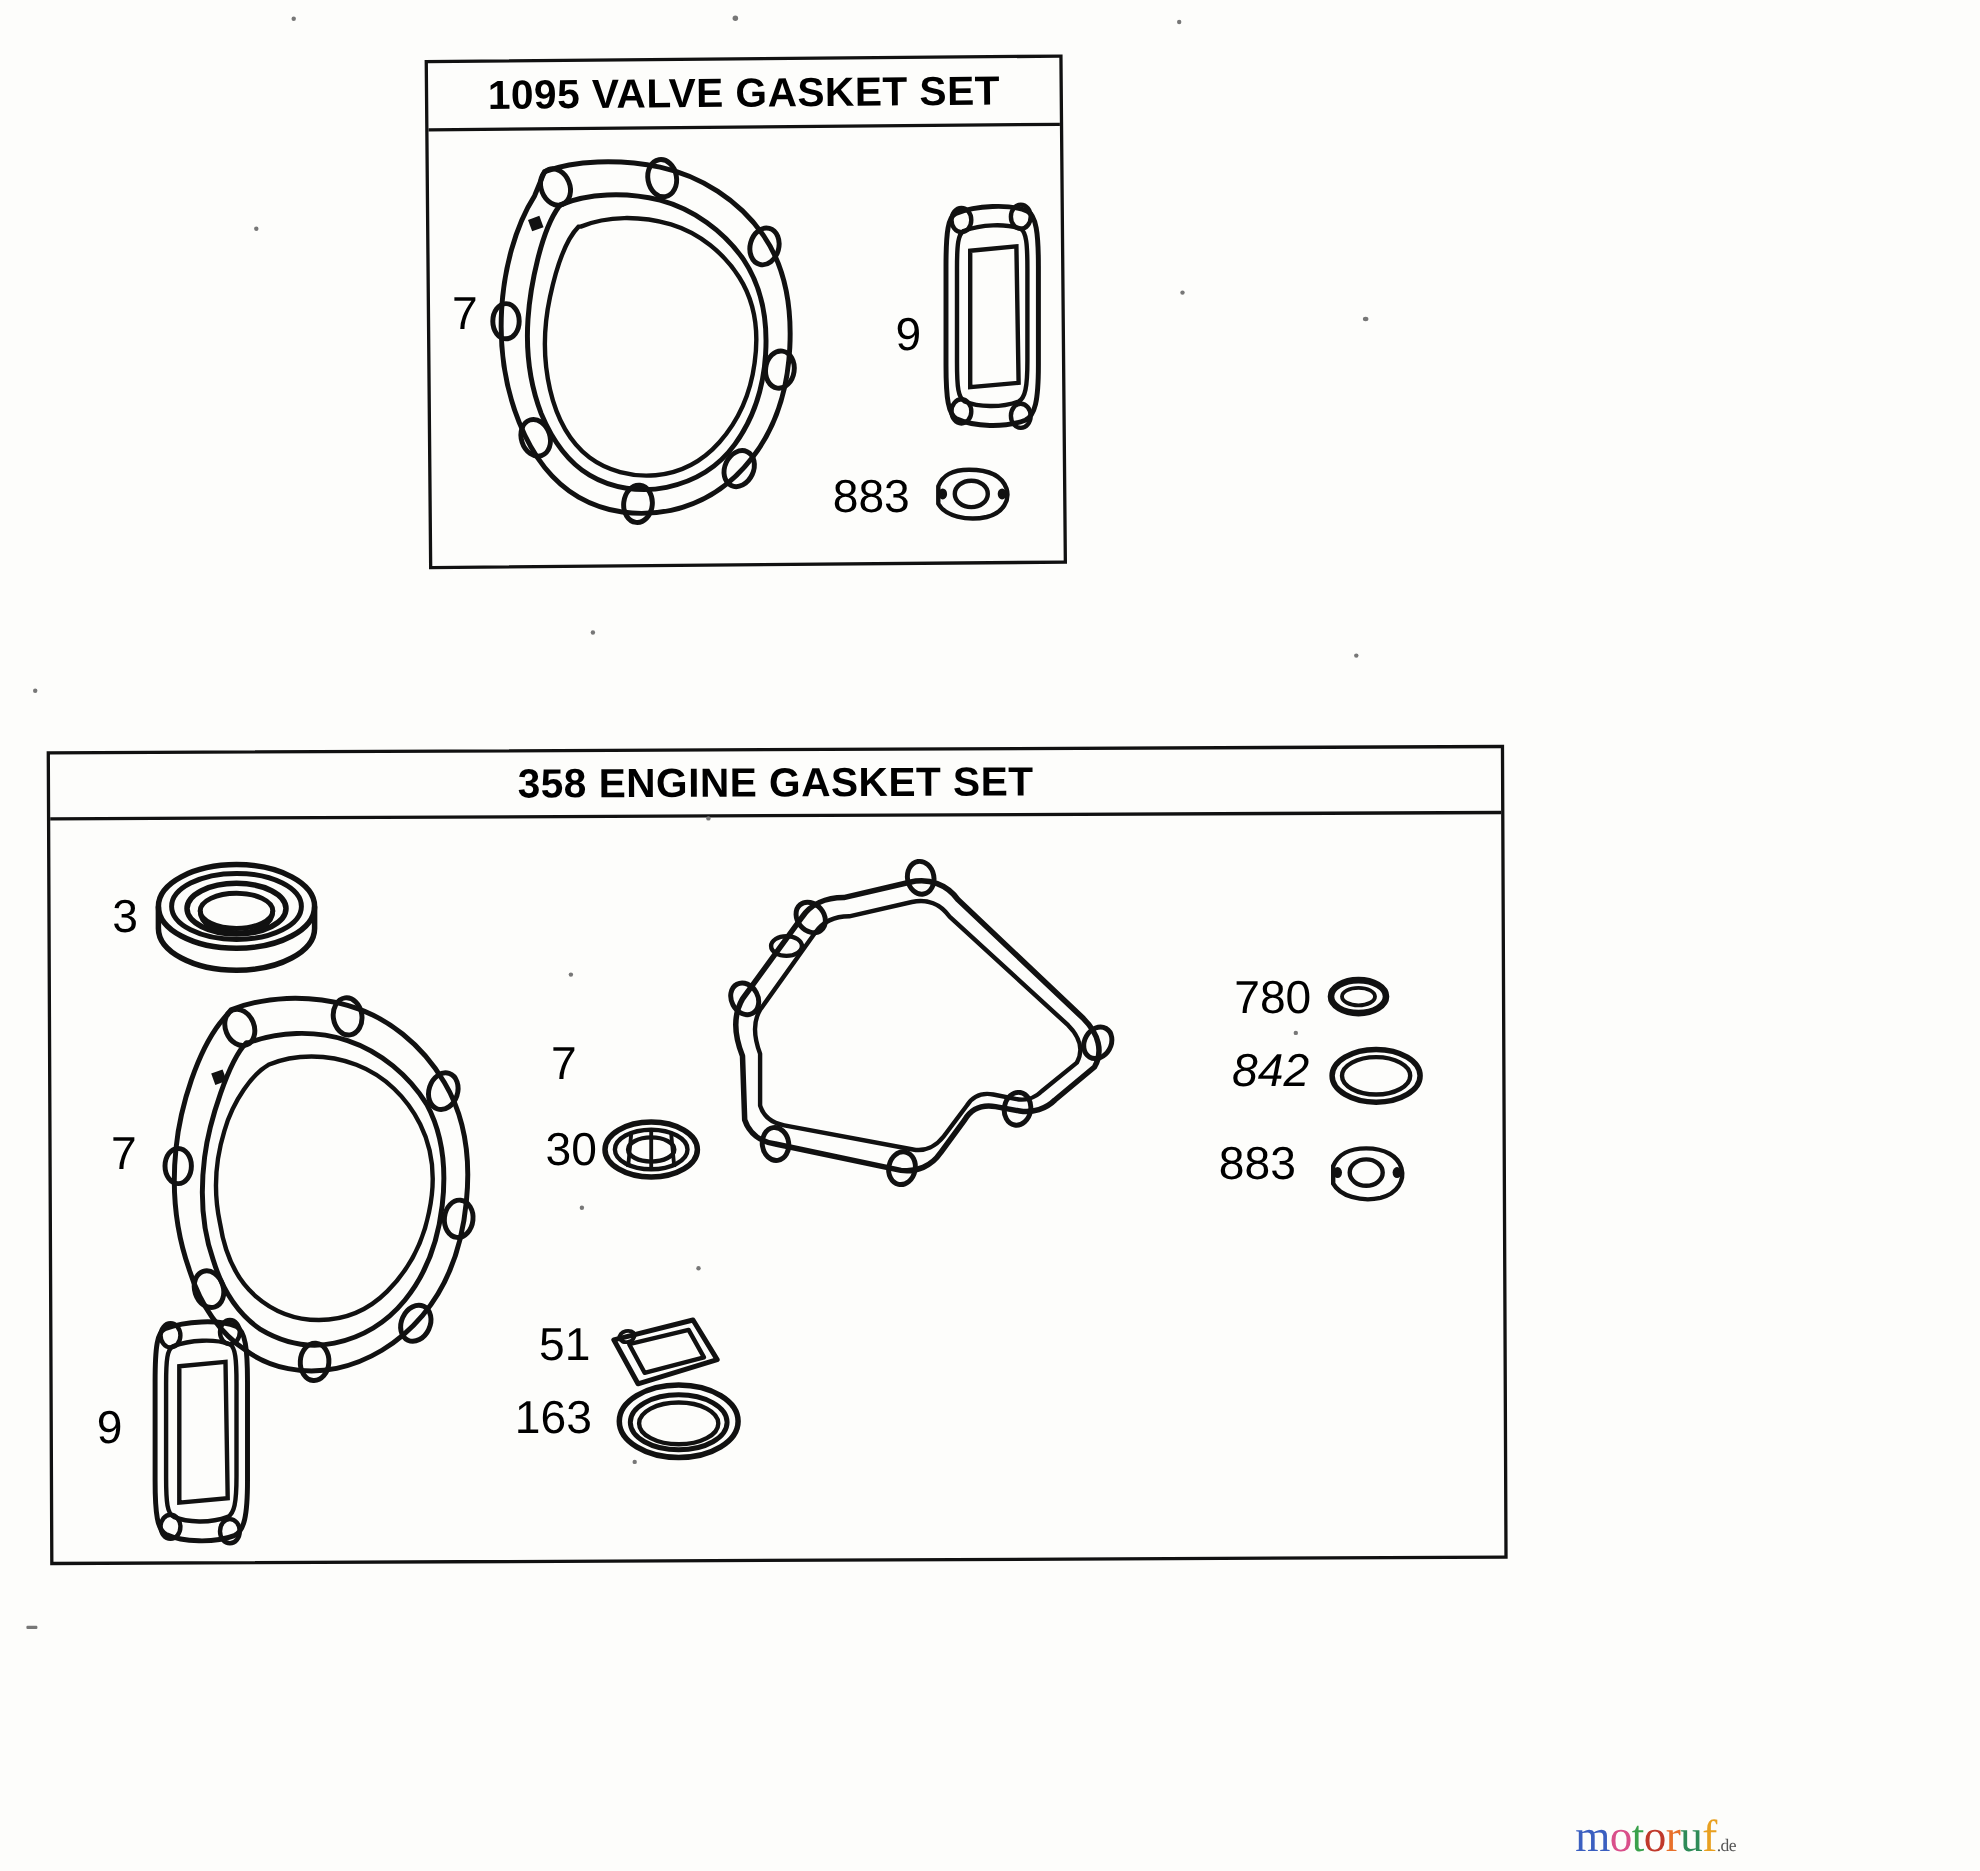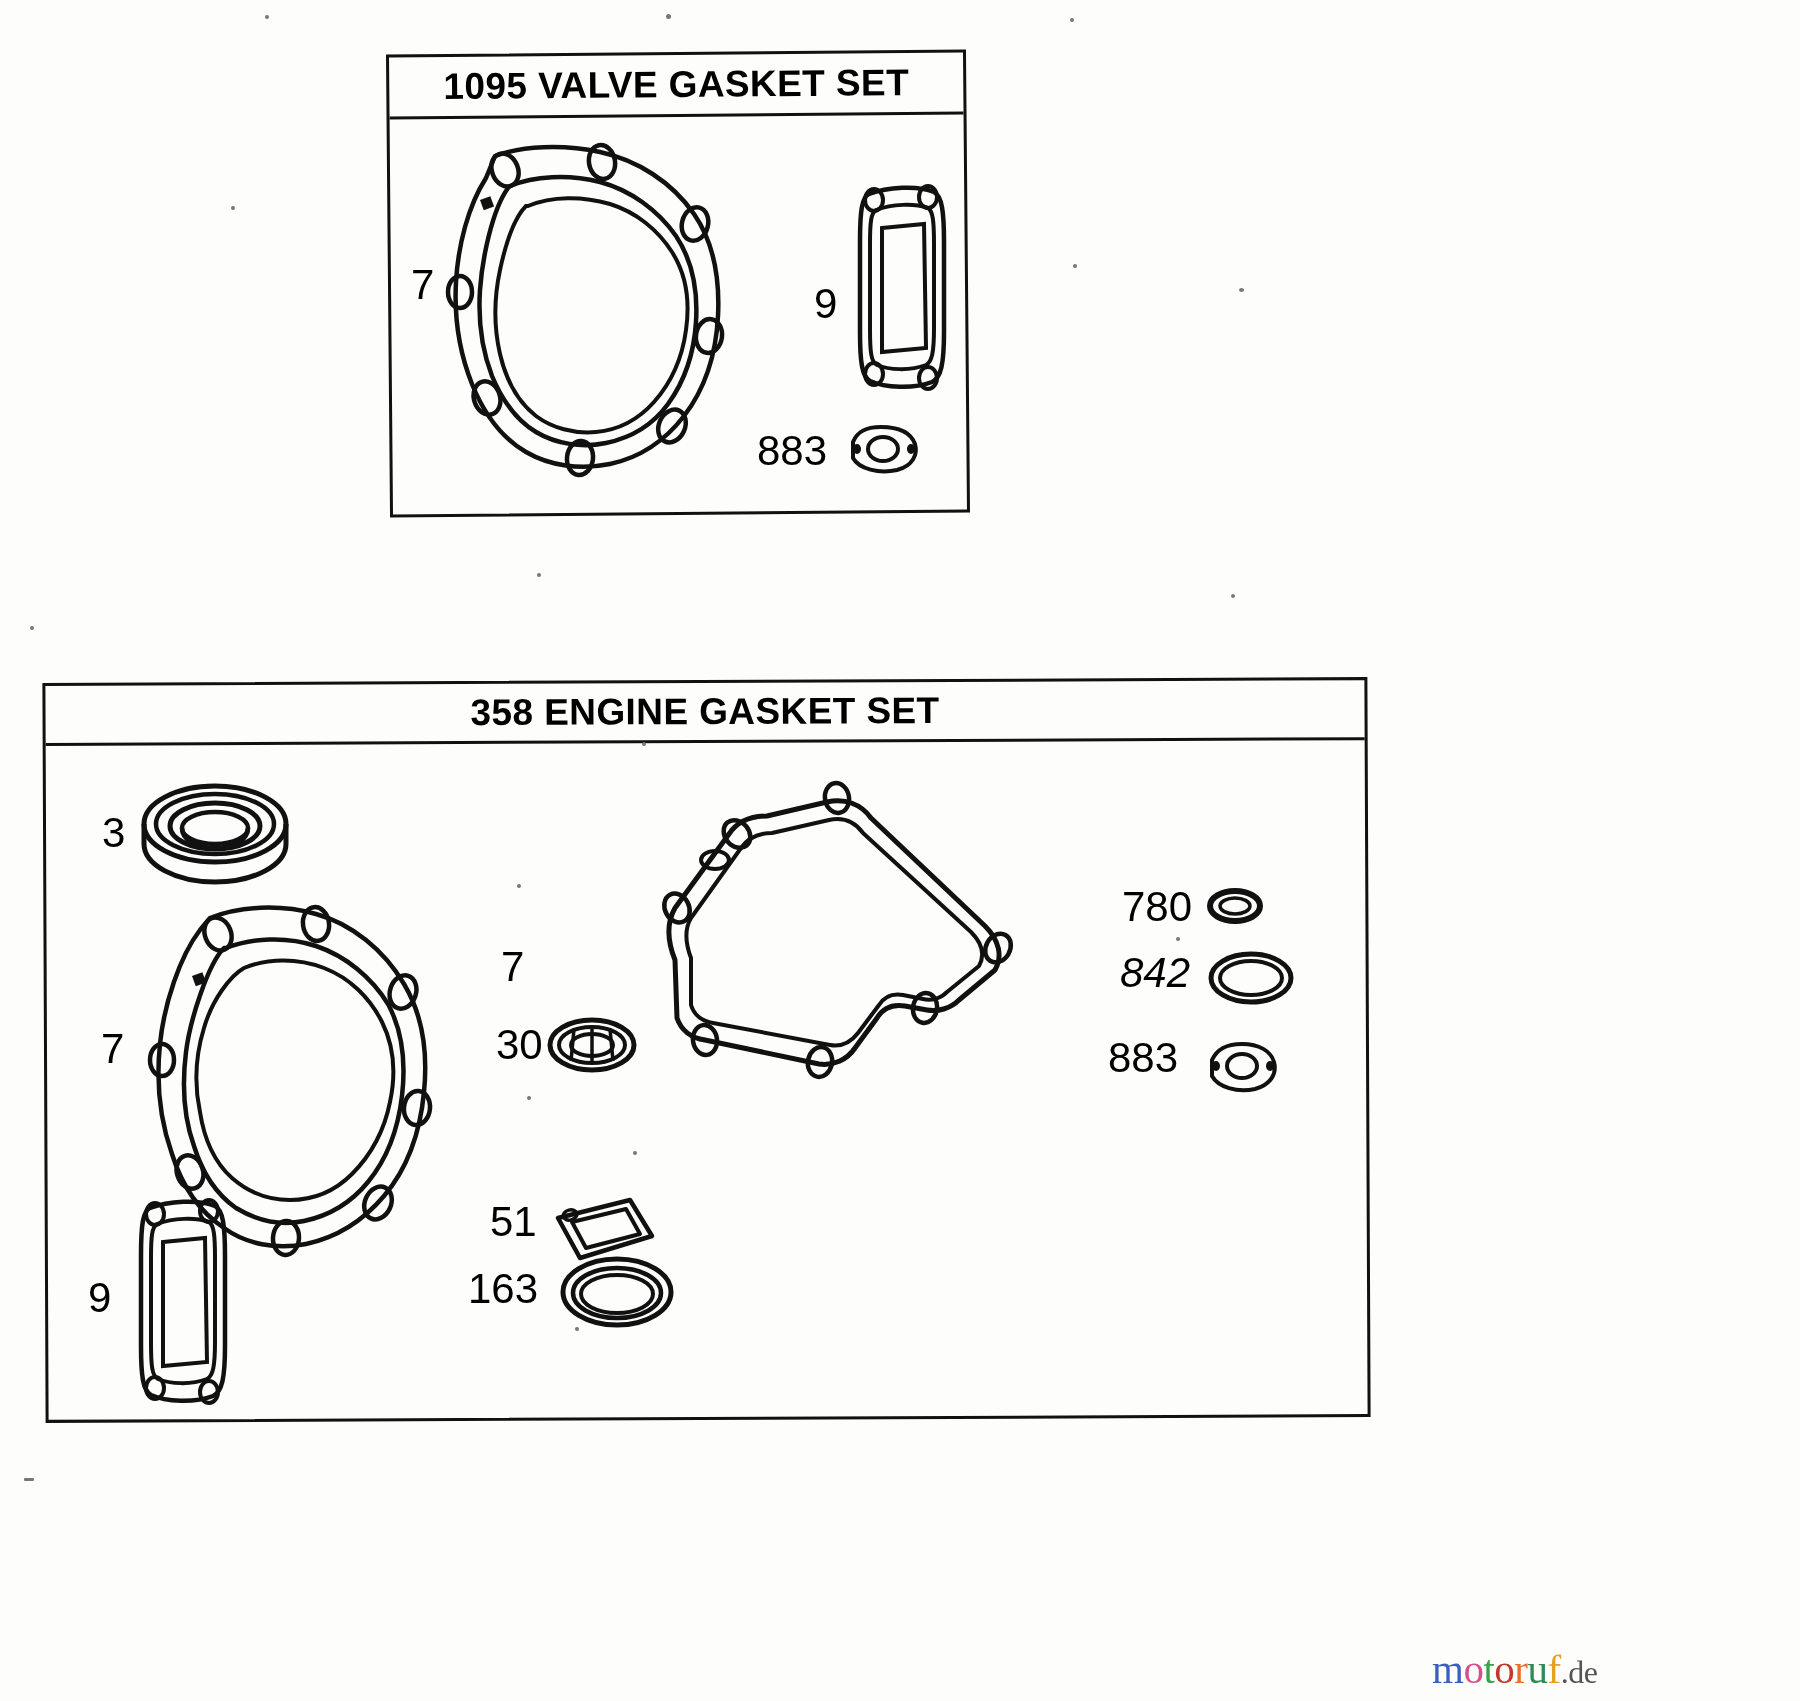--- a/index.html
+++ b/index.html
@@ -85,21 +85,21 @@
     position: absolute;
     left: 1432px;
     top: 1645px;
     font-family: "Liberation Serif", serif;
     font-size: 41px;
     letter-spacing: -0.5px;
     white-space: nowrap;
     user-select: none;
   }
   #watermark .suffix {
-    font-size: 32px;
+    font-size: 16px;
     color: #555;
   }
 
   
   .speck {
     position: absolute;
     background: #777;
     border-radius: 50%;
   }
 </style>

